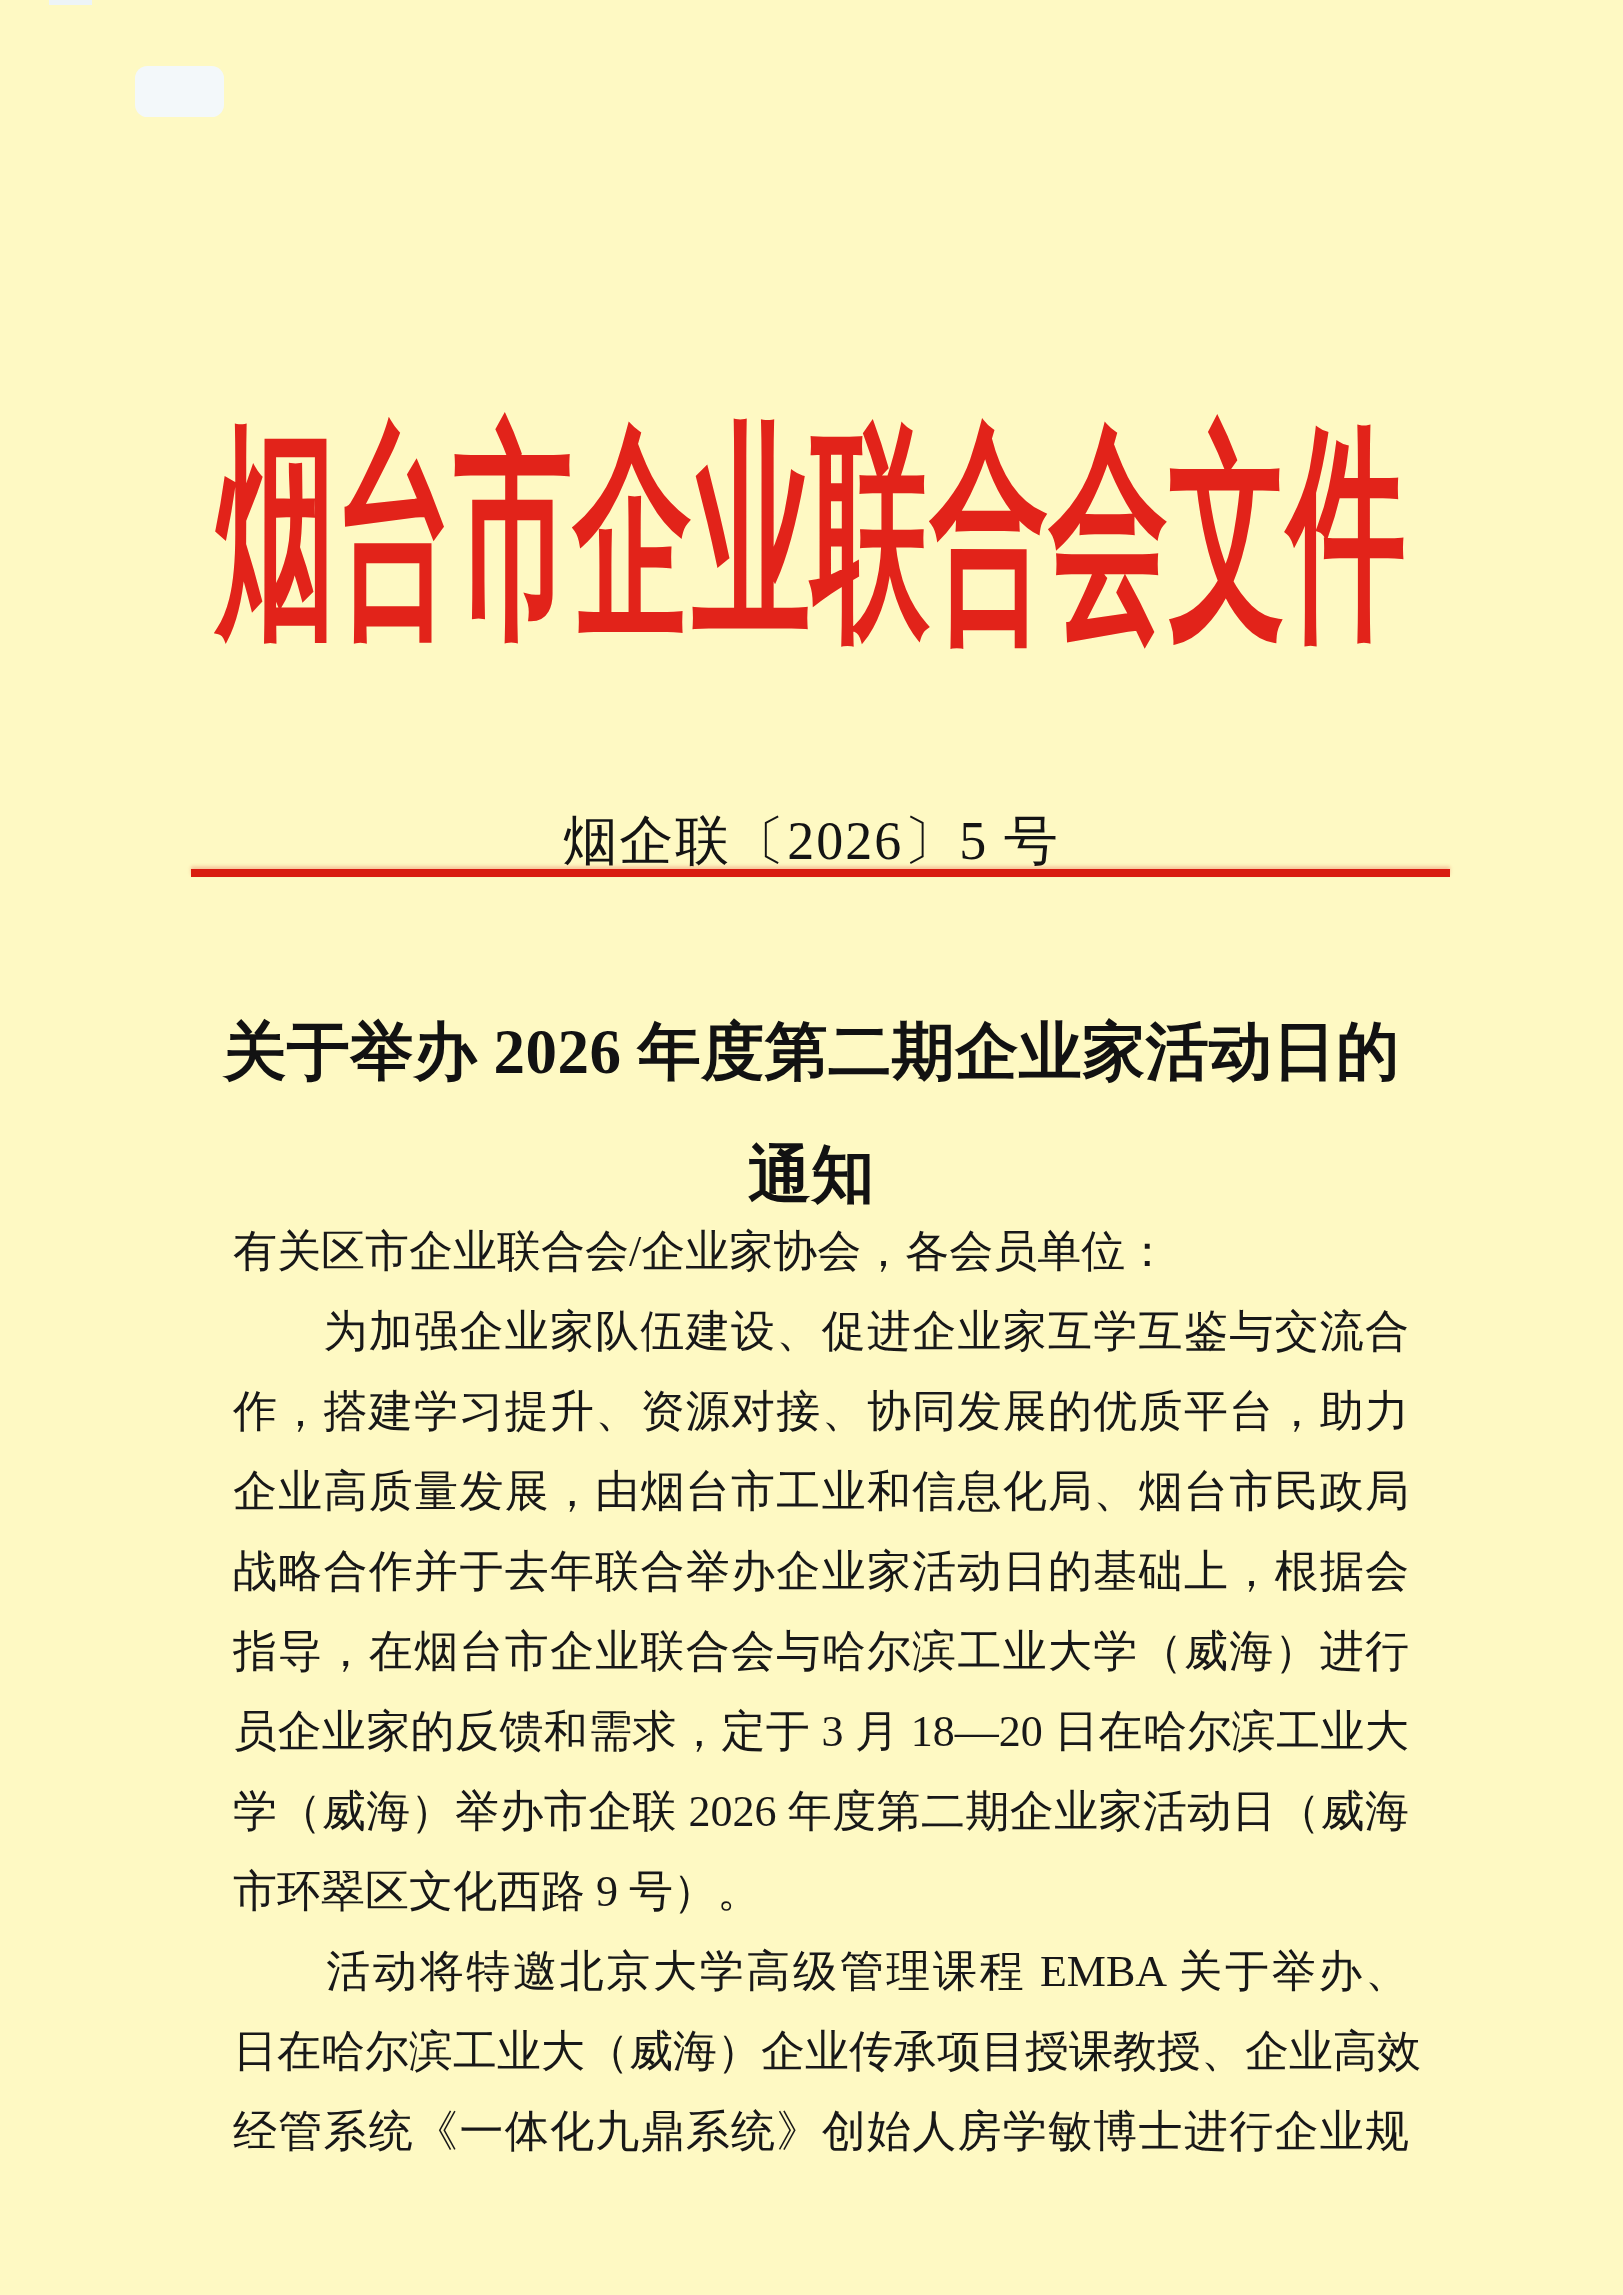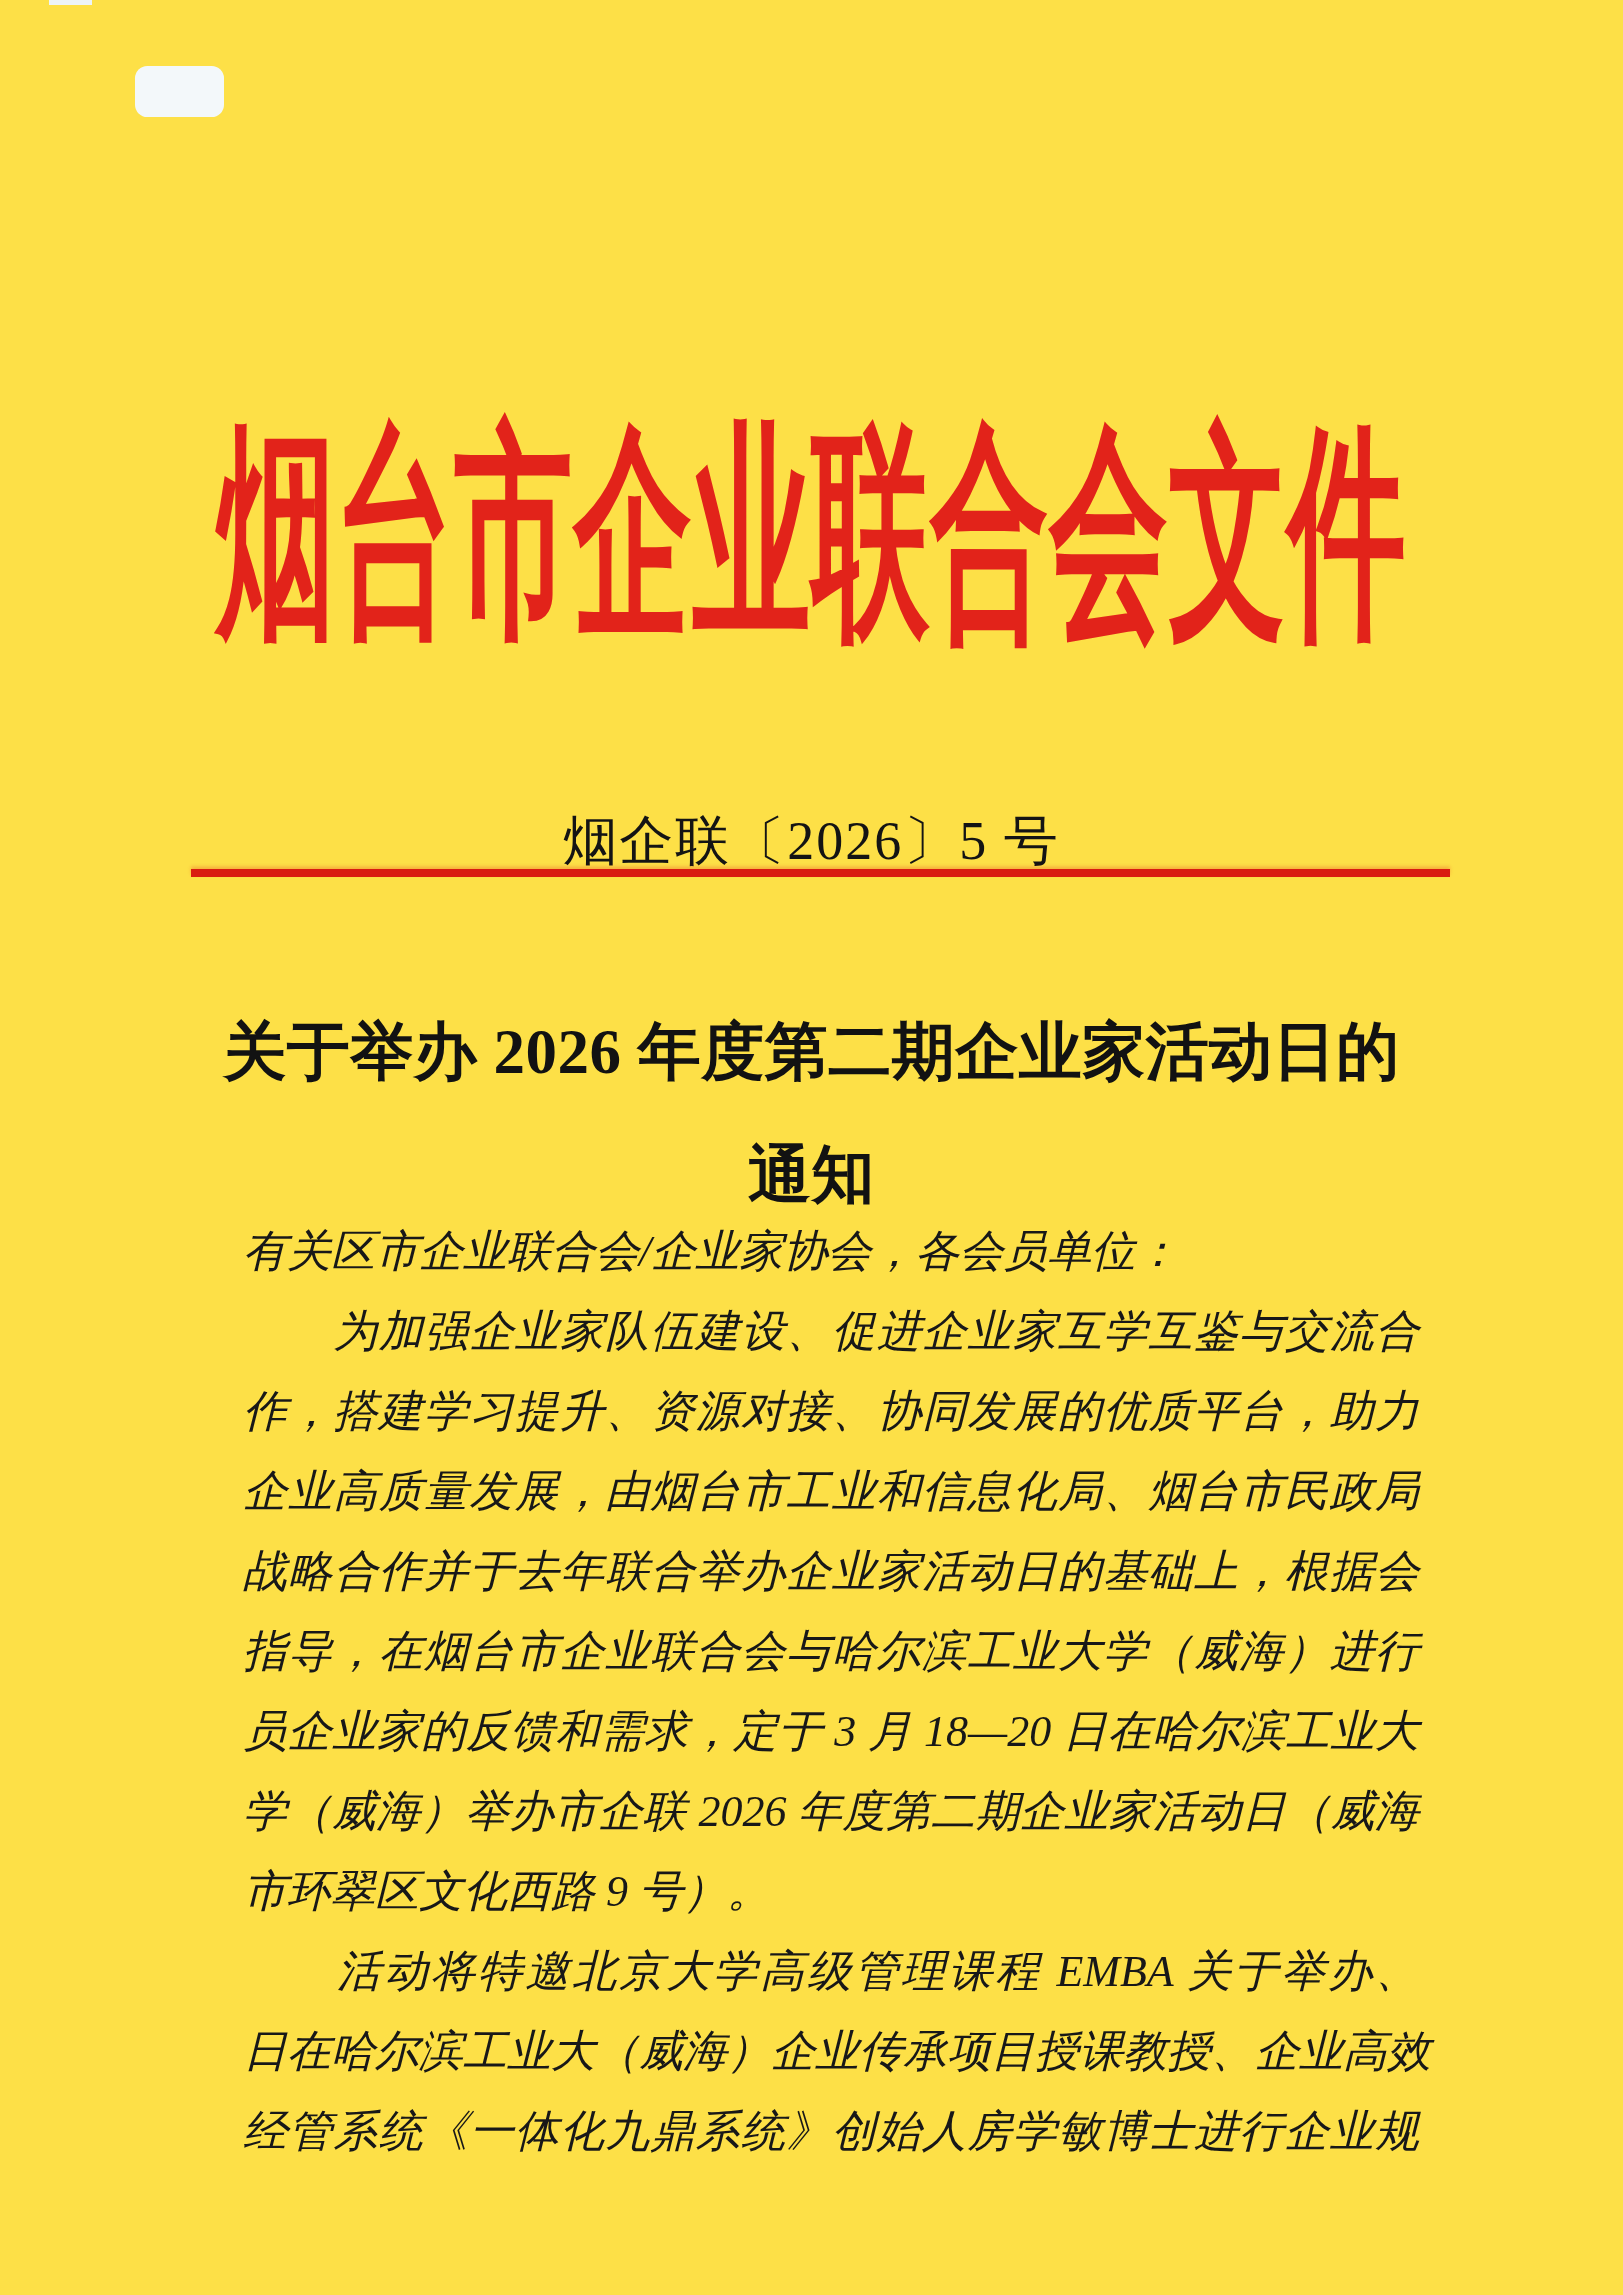--- a/index.html
+++ b/index.html
@@ -4,21 +4,21 @@
 <style>
   html, body {
     margin: 0;
     padding: 0;
     background: #ffffff;
   }
   .page {
     position: relative;
     width: 1623px;
     height: 2295px;
-    background: #fde047;
+    background: #fef9c3;
     overflow: hidden;
     font-family: "Liberation Serif", "DejaVu Serif", serif;
     color: #1c1c1c;
   }
   
   .scan-smudge { position: absolute; pointer-events: none; }
   .s1 { top: 66px; left: 135px; width: 89px; height: 51px;
         background: #f3f8fa; border-radius: 12.3px; }
   .s2 { top: 0; left: 49px; width: 43px; height: 4.6px;
         background: #edf4f8; }
@@ -72,23 +72,22 @@
     font-size: 63px;
     line-height: 79px;
     letter-spacing: 0.5px;
     color: #121212;
   }
   .t-line { white-space: nowrap; margin-top: 44px; }
 
   
   .body-block {
     position: absolute;
-    top: 1212px; left: 243px;
+    top: 1212px; left: 233px;
     width: 1176px;
-    font-style: italic;
   }
   .line {
     font-size: 44px;
     line-height: 80px;
     height: 80px;
     white-space: nowrap;
     letter-spacing: 0;
     color: #181818;
     text-align: left;
   }

